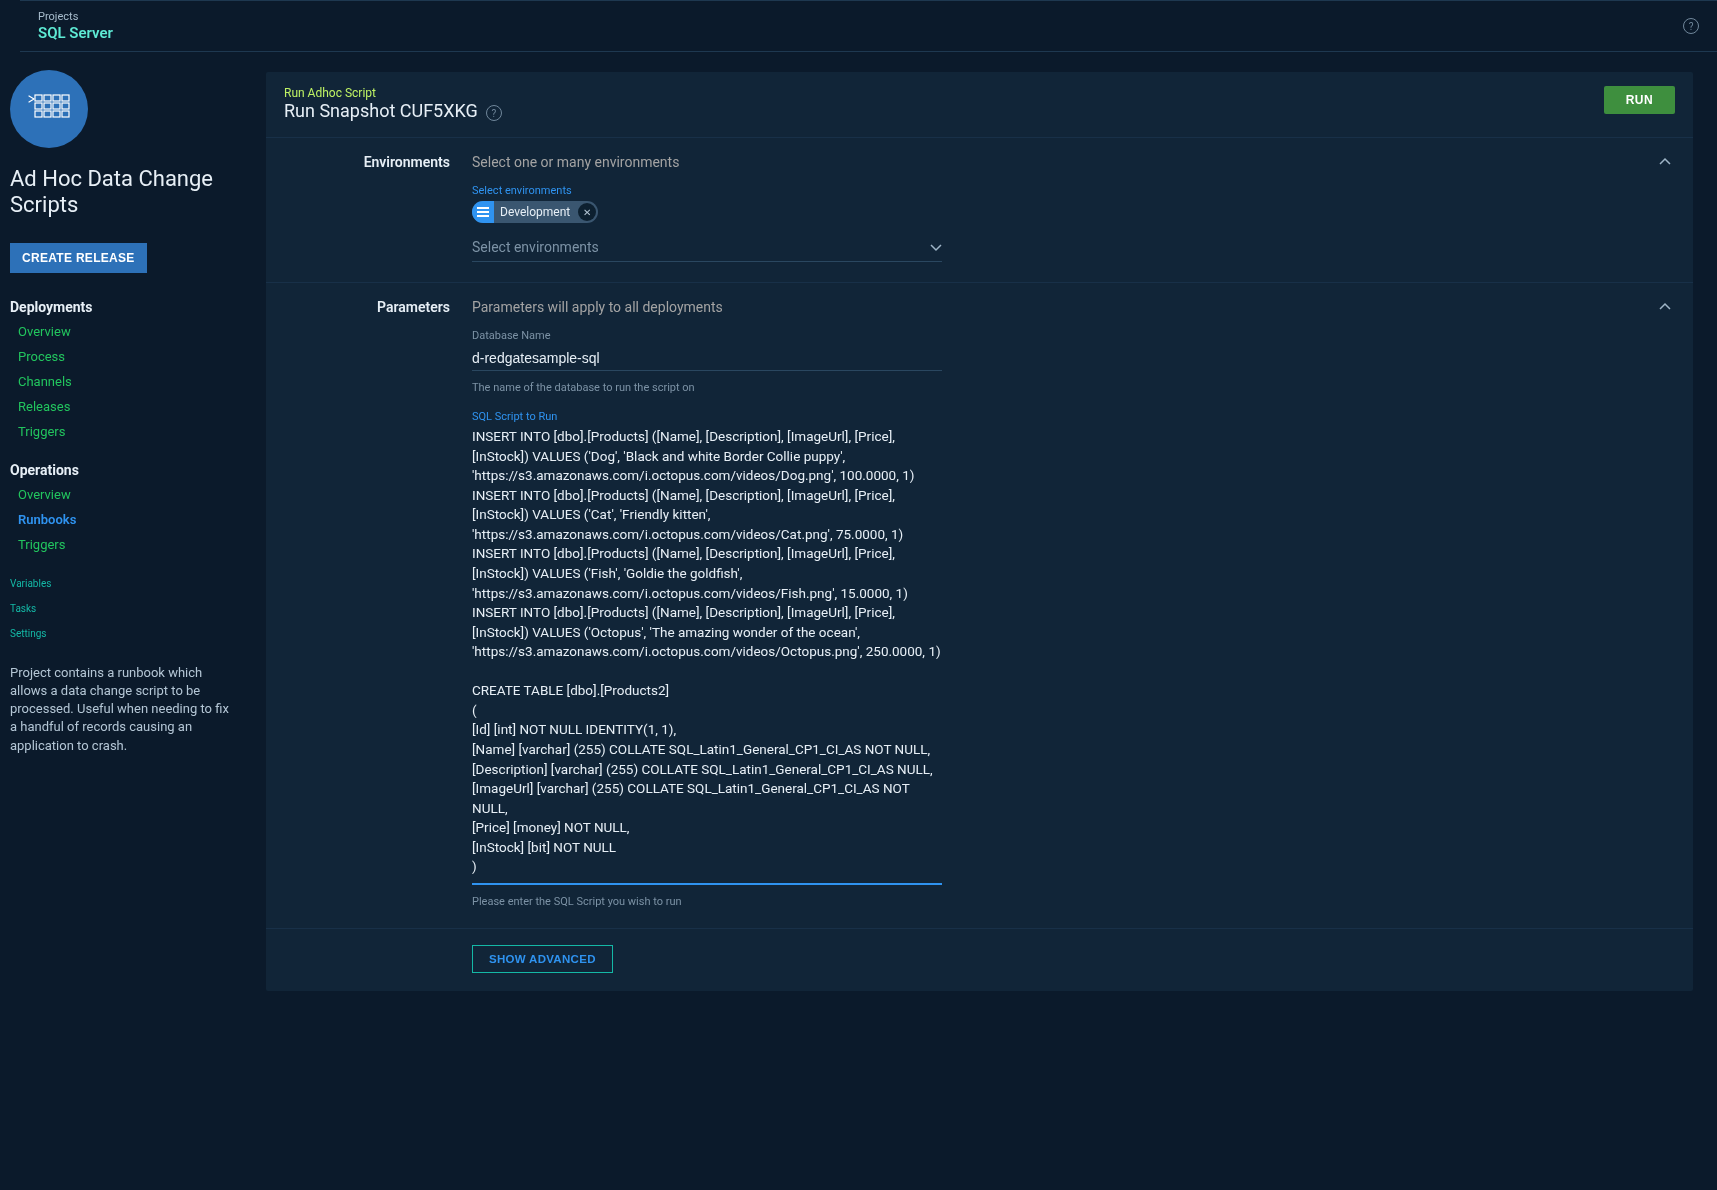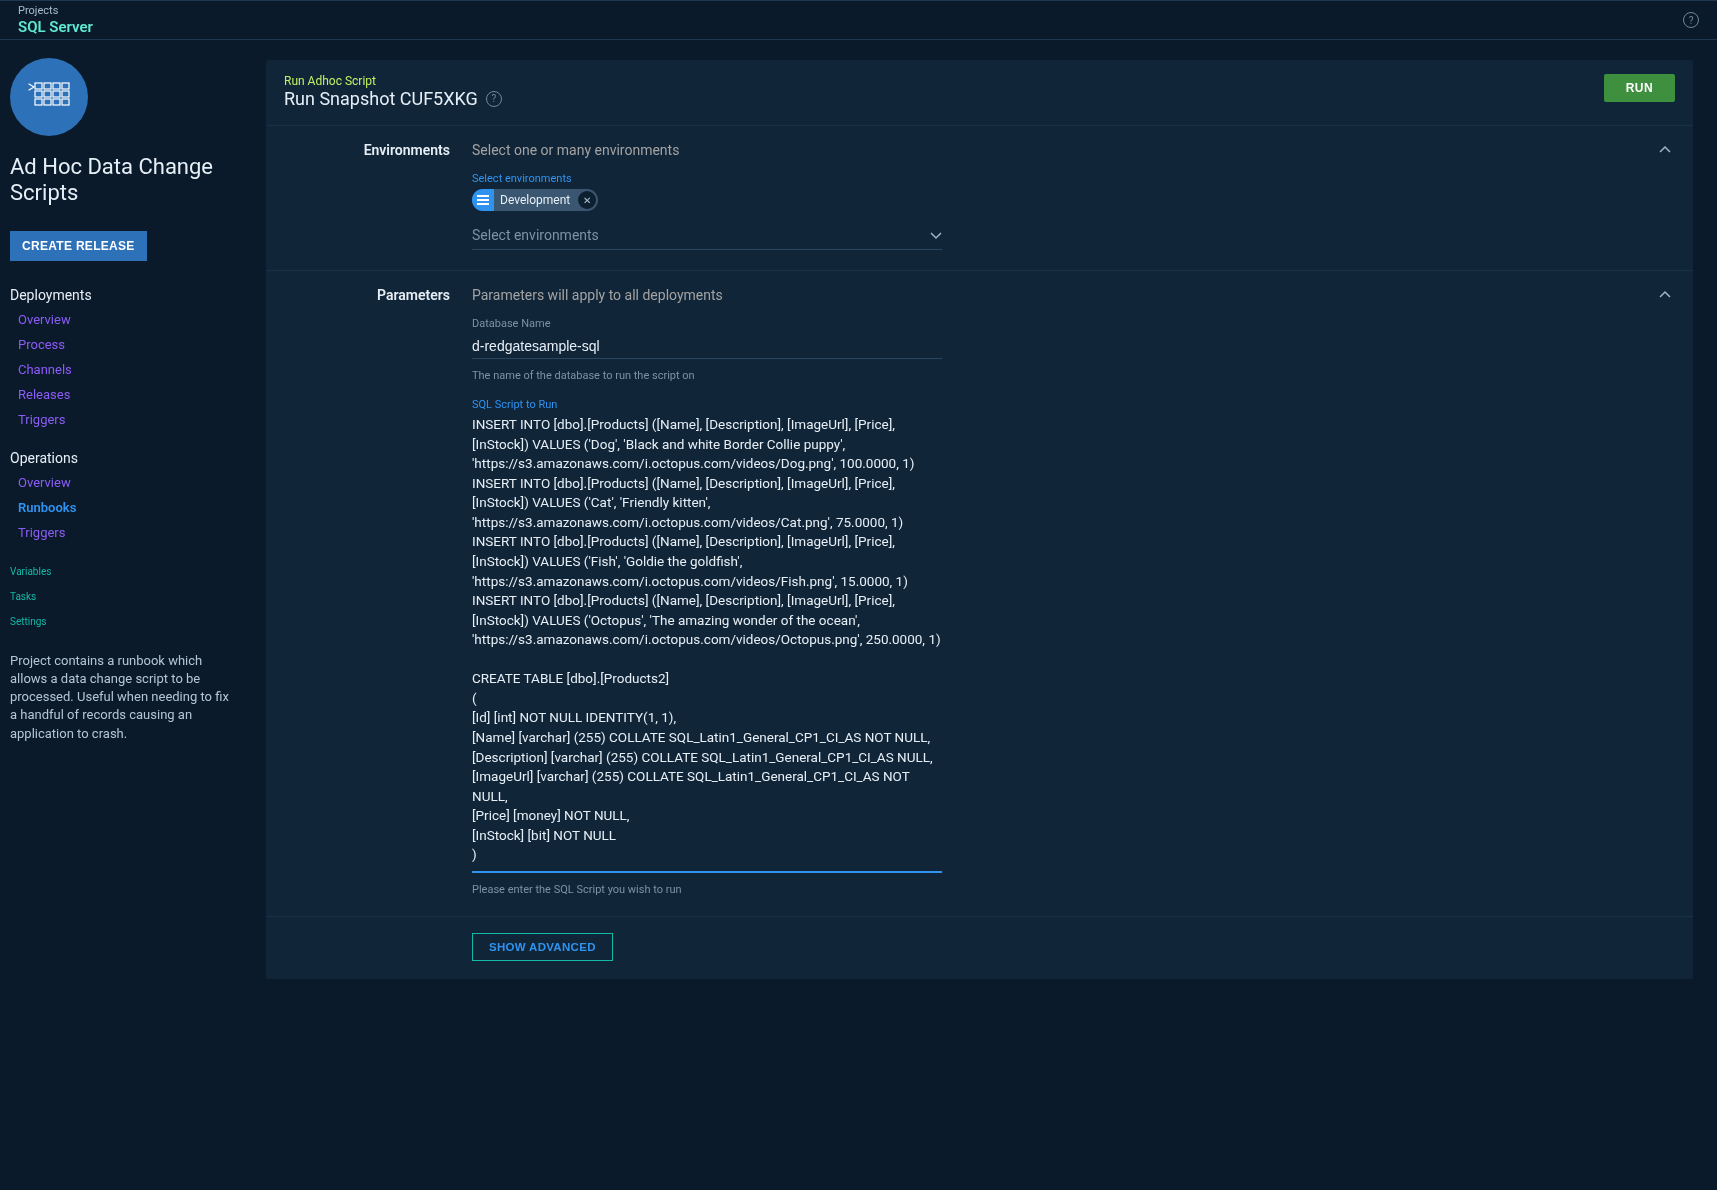--- a/index.html
+++ b/index.html
@@ -6,25 +6,26 @@
   html, body {
     width: 100%; height: 100%;
     background: #0b1a2b;
     color: #c9d8e6;
     font-family: -apple-system, BlinkMacSystemFont, "Segoe UI", Roboto, sans-serif;
     font-size: 14px;
     overflow: hidden;
   }
   .app { display: flex; flex-direction: column; height: 100vh; }
   .topbar {
-    height: 40px;
+    height: 52px;
     border-top: 1px solid #1e3850;
     border-bottom: 1px solid #1e3850;
     display: flex; align-items: center; justify-content: space-between;
     padding: 4px 18px;
+    margin-left: 20px;
   }
   .topbar .crumbs { display: flex; flex-direction: column; line-height: 1.2; }
   .topbar .crumbs .small { font-size: 11px; color: #a8bdcd; }
   .topbar .crumbs .big { font-size: 15px; font-weight: 600; color: #5eead4; }
   .help-icon {
     width: 16px; height: 16px; border: 1px solid #70879b; border-radius: 50%;
     display: inline-flex; align-items: center; justify-content: center;
     font-size: 10px; color: #70879b;
   }
   .body { flex: 1; display: flex; overflow: hidden; }
@@ -43,44 +44,44 @@
     font-size: 22px; font-weight: 400; color: #e7eff6; line-height: 1.2;
     margin-bottom: 16px;
   }
   .create-btn {
     background: #2d71b8; color: #fff; border: none;
     padding: 8px 12px; font-size: 12px; font-weight: 600;
     letter-spacing: 0.3px; cursor: pointer;
     align-self: flex-start; margin-bottom: 22px; margin-top: 8px;
   }
   .nav-section { margin-bottom: 14px; }
-  .nav-header { color: #e7eff6; font-size: 14px; padding: 4px 0; }
+  .nav-header { color: #e7eff6; font-size: 14px; padding: 4px 0; font-weight: bold; }
   .nav-item {
-    color: #8b5cf6; font-size: 13px; padding: 5px 0 5px 8px;
+    color: #22c55e; font-size: 13px; padding: 5px 0 5px 8px;
     cursor: pointer;
   }
   .nav-item.active { color: #2f93f0; font-weight: 600; }
   .nav-single { color: #14b8a6; font-size: 10px; padding: 7px 0; cursor: pointer; }
   .project-desc {
     font-size: 13px; color: #b4c6d5; line-height: 1.4; margin-top: 18px;
   }
   .main {
     flex: 1; overflow-y: auto; padding: 20px 24px 50px 18px;
   }
   .panel {
     background: #112538;
     border-radius: 2px;
   }
   .panel-header {
     display: flex; justify-content: space-between; align-items: flex-start;
     padding: 14px 18px 16px; border-bottom: 1px solid #183048;
   }
   .panel-header .titles .small { font-size: 12px; color: #bef264; }
   .panel-header .titles .big {
-    font-size: 18px; font-weight: 400; color: #e7eff6; display: flex; align-items: center; gap: 8px;
+    font-size: 18px; font-weight: 400; color: #e7eff6; display: flex; align-items: flex-end; gap: 8px;
   }
   .run-btn {
     background: #3e8f3e; color: #fff; border: none;
     padding: 7px 22px; font-size: 12px; font-weight: 600;
     letter-spacing: 0.4px; cursor: pointer; border-radius: 2px;
   }
   .section {
     display: flex; padding: 16px 18px 20px; border-bottom: 1px solid #183048;
     position: relative;
   }

